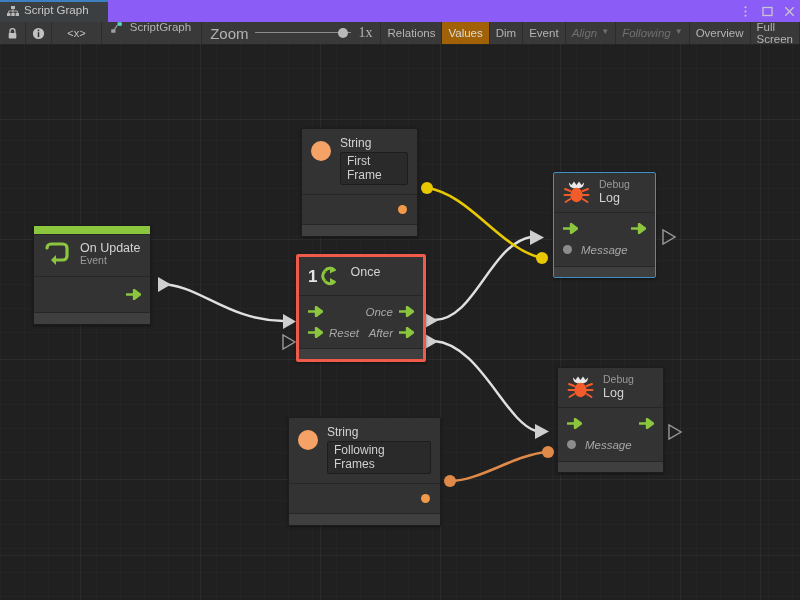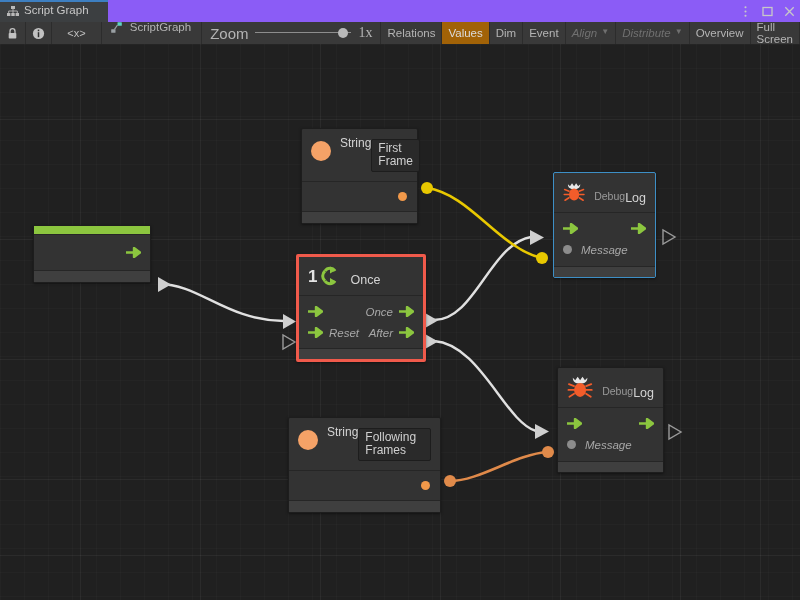--- a/index.html
+++ b/index.html
@@ -81,27 +81,27 @@
     position:absolute;
     background:#333333;
     border:1px solid #1d1d1d;
     border-radius:2px;
     box-sizing:border-box;
     box-shadow:0 1px 3px rgba(0,0,0,0.45);
   }
   .node.sel-red{border:3px solid #f05a4b;}
   .node.sel-blue{border:1px solid #3d8fc6;}
   .node-head{
-    display:flex;align-items:flex-end;gap:9px;
+    display:flex;align-items:flex-start;gap:9px;
     padding:7px 10px 7px 9px;
     box-sizing:border-box;
     border-bottom:1px solid #262626;
   }
   .head-accent{height:8px;background:#8cc63f;border-bottom:1px solid #262626;}
-  .ntitles{display:flex;flex-direction:row;justify-content:center;line-height:1.12;}
+  .ntitles{display:flex;flex-direction:column;justify-content:center;line-height:1.12;}
   .nsub{font-size:10.5px;color:#9a9a9a;}
   .ntitle{font-size:12.5px;color:#d4d4d4;}
   .ntitle-one{font-size:12.5px;color:#d4d4d4;}
 
   .node-body{padding:6px 0 6px 0;}
   .portrow{
     display:flex;align-items:center;justify-content:space-between;
     height:21px;padding:0 9px;box-sizing:border-box;
   }
   .pgroup{display:flex;align-items:center;gap:6px;font-style:italic;}
@@ -206,21 +206,21 @@
           <span>Dim</span>
         </div>
         <div class="tb-btn">
           <span>Event</span>
         </div>
         <div class="tb-btn dim">
           <span>Align</span>
           <span class="caret">▼</span>
         </div>
         <div class="tb-btn dim">
-          <span>Distribute</span>
+          <span>Following</span>
           <span class="caret">▼</span>
         </div>
         <div class="tb-btn">
           <span>Overview</span>
         </div>
         <div class="tb-btn">
           <span>Full Screen</span>
         </div>
       </div>
   </div>
@@ -249,20 +249,30 @@
       <circle cx="450" cy="437" r="6" fill="#e08a4a"></circle>
       <circle cx="548" cy="408" r="6" fill="#e08a4a"></circle>
 
       <polygon points="283,291 283,305 295,298" fill="none" stroke="#9a9a9a" stroke-width="1.4"></polygon>
       <polygon points="663,186 663,200 675,193" fill="none" stroke="#9a9a9a" stroke-width="1.4"></polygon>
       <polygon points="669,381 669,395 681,388" fill="none" stroke="#9a9a9a" stroke-width="1.4"></polygon>
     </svg>
 
     <div class="node" style="left:33px;top:181px;width:118px;">
       <div class="head-accent"></div>
+      <div class="node-head" style="padding:6px 8px 7px 8px;gap:8px;">
+        <svg width="30" height="28" viewBox="0 0 30 28">
+          <path d="M5 7 a4 4 0 0 1 4-4 h12 a4 4 0 0 1 4 4 v8 a4 4 0 0 1 -4 4 h-9" fill="none" stroke="#8cc63f" stroke-width="3.2" stroke-linecap="round"></path>
+          <path d="M12 19 l5 -5 v10 z" fill="#8cc63f" transform="translate(-3,0)"></path>
+        </svg>
+        <div class="ntitles">
+          <span class="ntitle">On Update</span>
+          <span class="nsub">Event</span>
+        </div>
+      </div>
       <div class="node-body" style="padding:9px 0 9px 0;">
         <div class="portrow" style="justify-content:flex-end;height:17px;">
           <svg class="arrow-g" viewBox="0 0 15 11">
             <path d="M0 5.5 H9 M8 1 L14 5.5 L8 10 Z" stroke="#8cc63f" stroke-width="2.4" fill="#8cc63f" stroke-linejoin="round"></path>
           </svg>
         </div>
       </div>
       <div class="node-foot"></div>
     </div>
 

